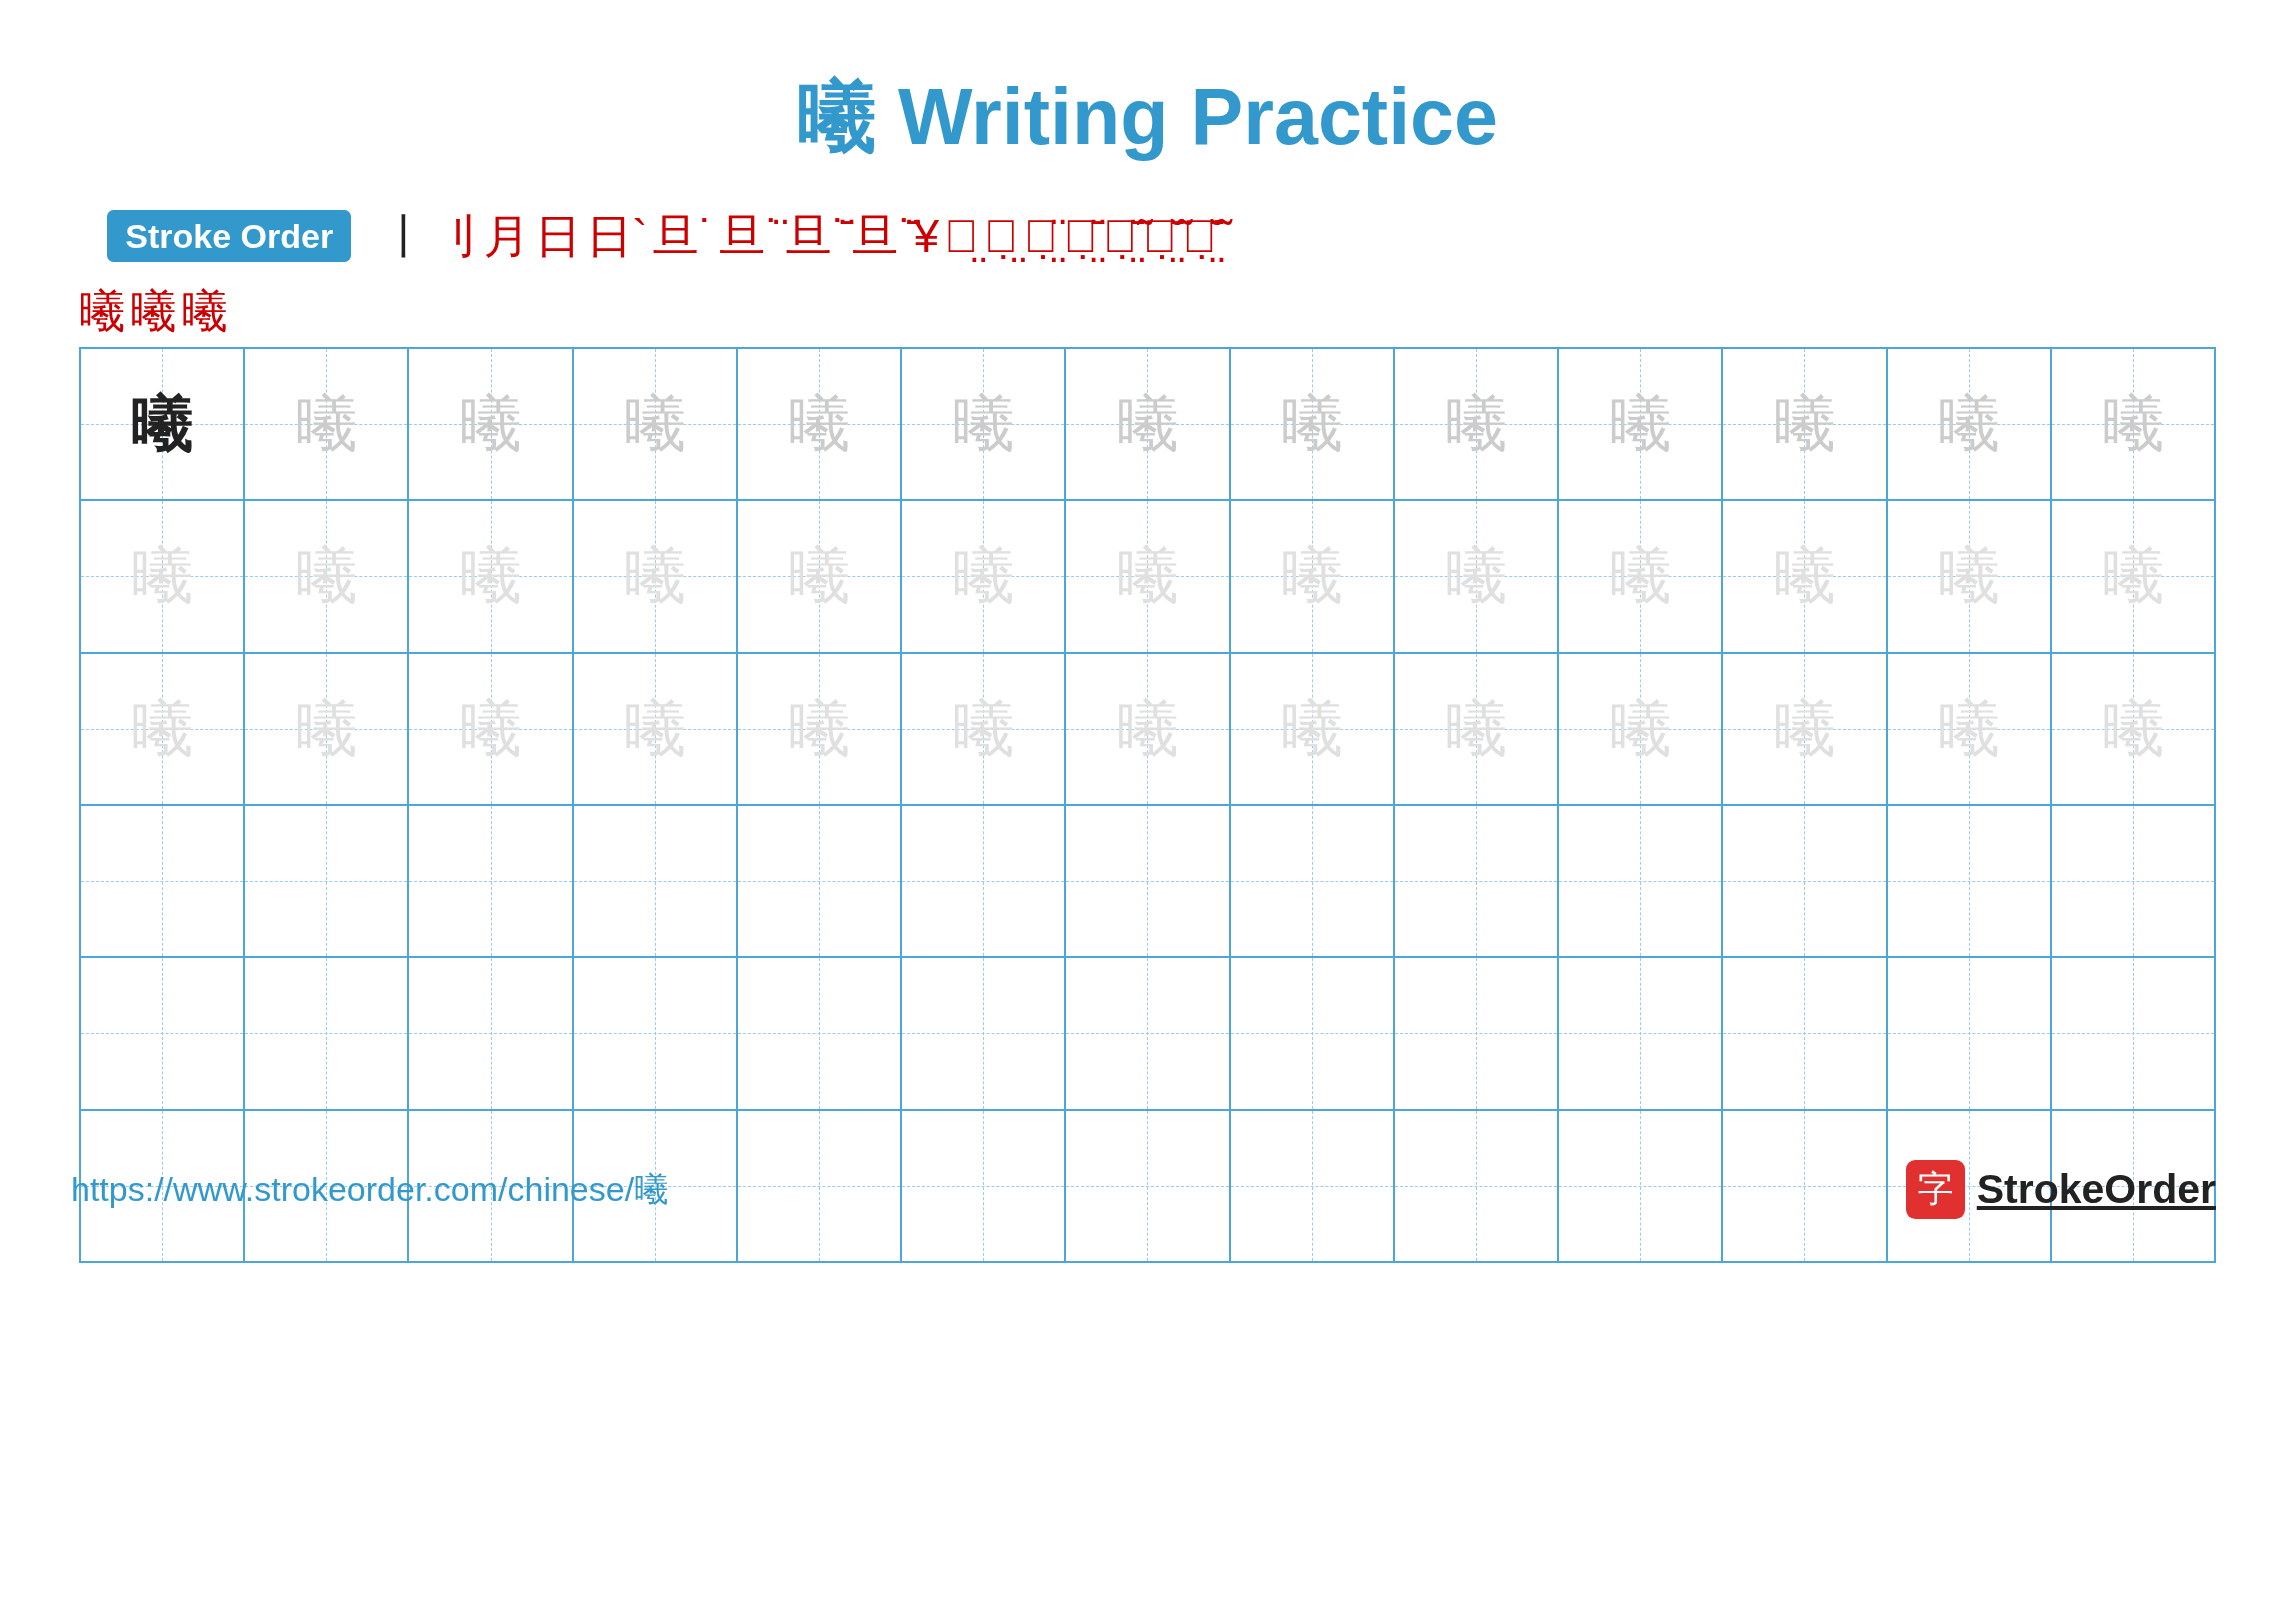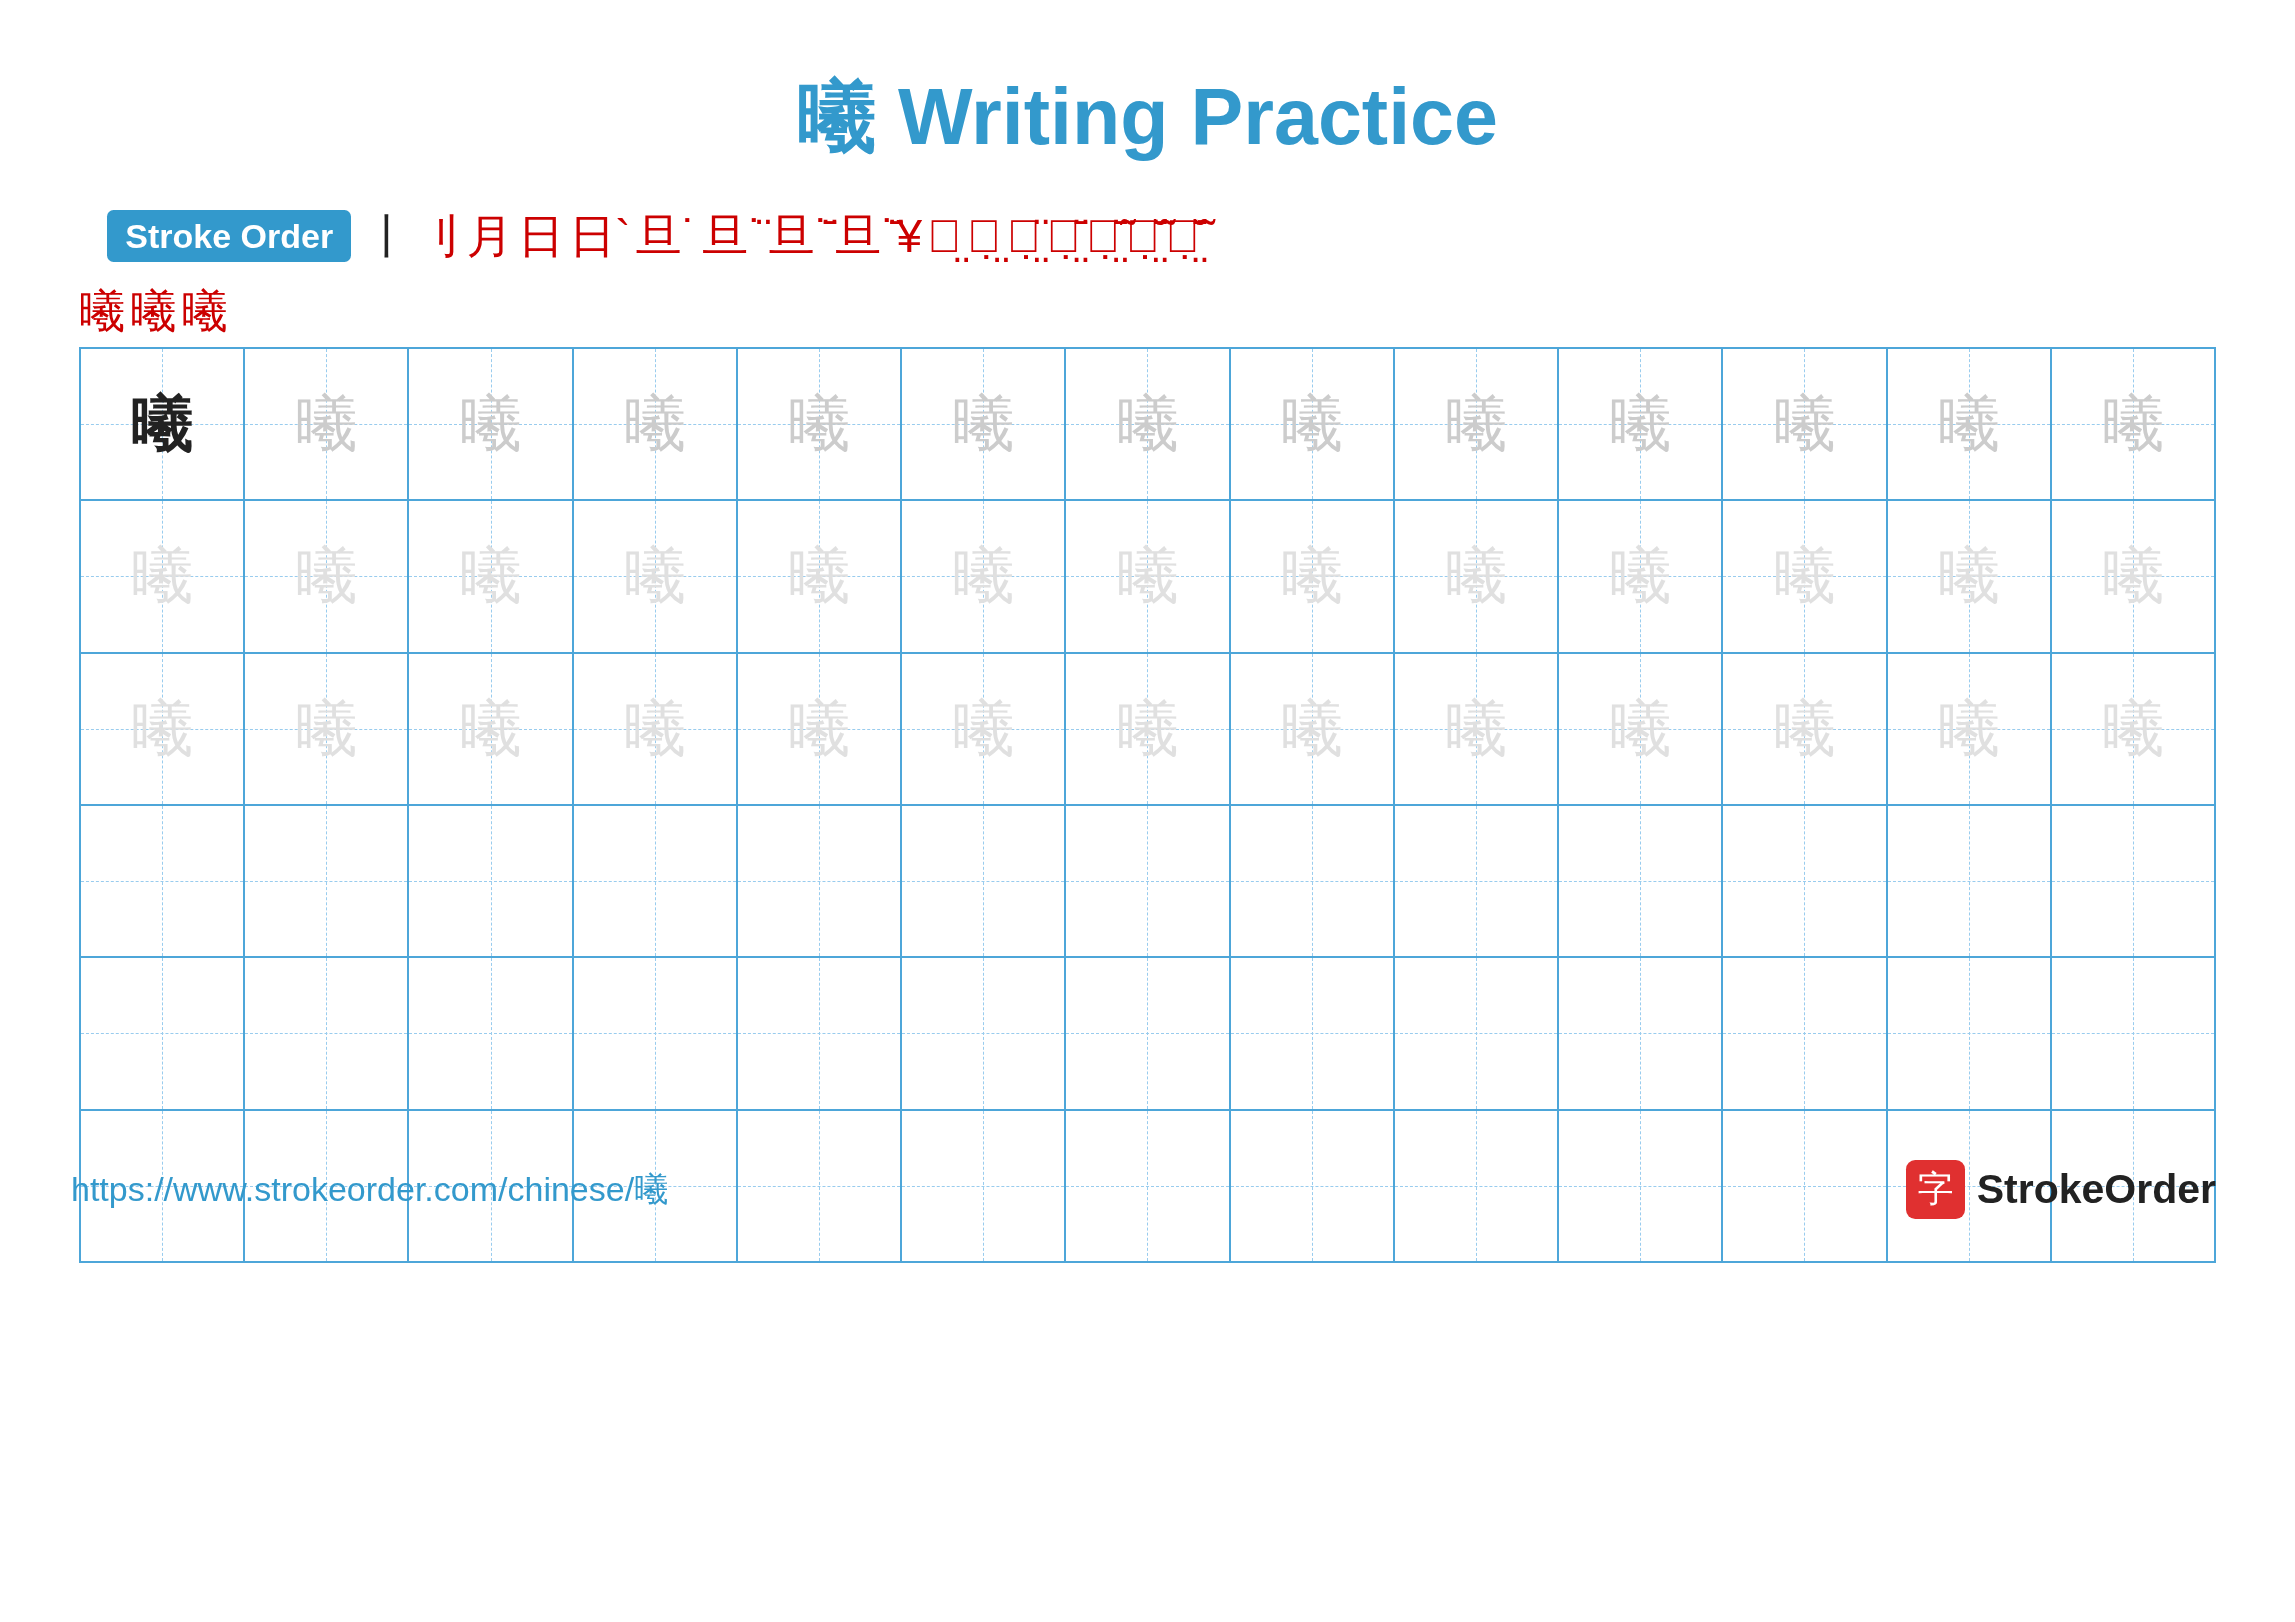--- a/index.html
+++ b/index.html
@@ -27,21 +27,21 @@
       color: #3399cc;
       margin-bottom: 39px;
       margin-top: 13px;
     }
 
     .stroke-order-section {
       display: flex;
       flex-wrap: wrap;
       align-items: center;
       margin-bottom: 26px;
-      gap: 0;
+      gap: 17px;
       padding-left: 28px;
     }
 
     .stroke-order-badge {
       background: #3399cc;
       color: #fff;
       font-size: 34px;
       font-weight: bold;
       padding: 6.5px 18.3px;
       border-radius: 6.5px;
@@ -160,20 +160,21 @@
       align-items: center;
       justify-content: center;
       font-size: 36px;
       color: white;
     }
 
     .footer-logo-text {
       font-size: 41px;
       font-weight: bold;
       color: #222;
+      text-decoration: underline;
     }
 
     .stroke-row2 {
       display: flex;
       flex-wrap: wrap;
       align-items: center;
       gap: 5.2px;
       margin-top: 0px;
       margin-bottom: 13px;
     }

